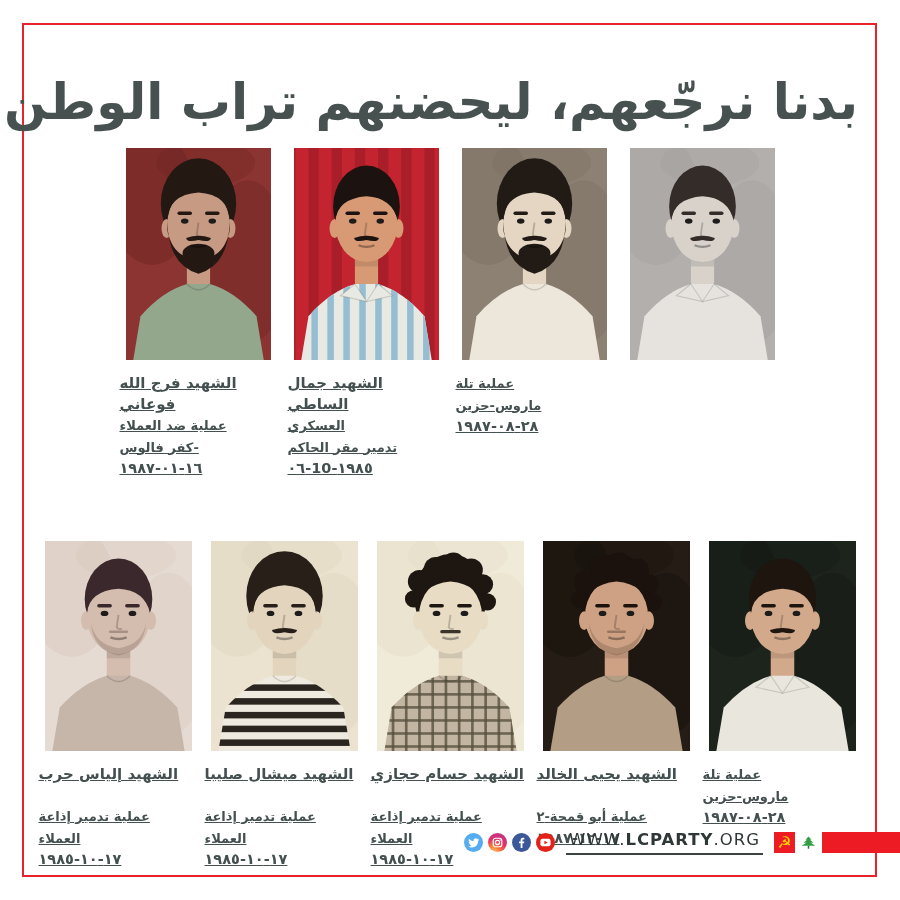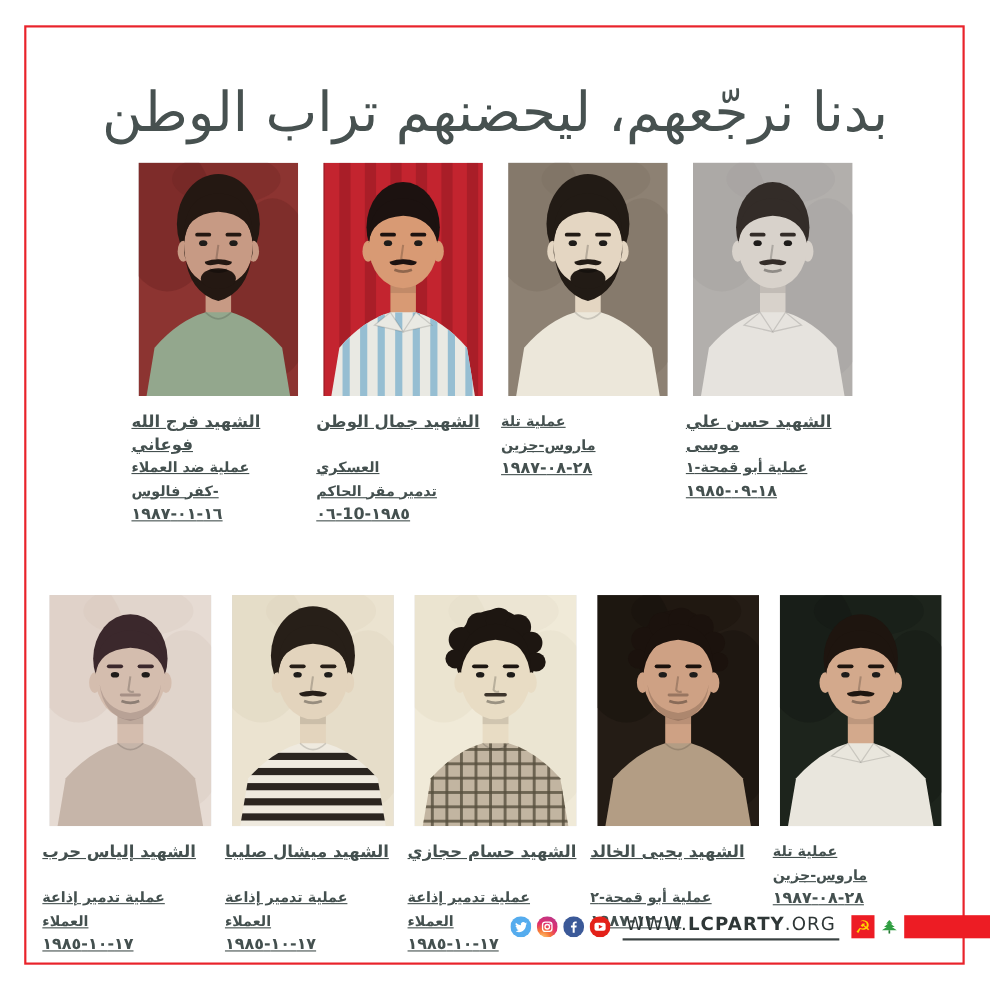--- a/index.html
+++ b/index.html
@@ -8,21 +8,21 @@
     font-family:"DejaVu Sans",sans-serif;overflow:hidden;
   }
   .frame{
     position:absolute;left:22px;top:23px;right:23px;bottom:23px;
     border:2.5px solid var(--frame_red,#e9232b);pointer-events:none;
   }
   .title{
     position:absolute;top:24px;left:42px;right:42px;height:88px;
     text-align:center;direction:rtl;
     color:var(--title_text,#475150);
-    font-size:50px;font-weight:normal;line-height:88px;white-space:nowrap;
+    font-size:50px;font-weight:bold;line-height:88px;white-space:nowrap;
   }
   .row{position:absolute;left:0;right:0;display:flex;justify-content:center;}
   .row.top{top:148px;gap:23px;}
   .row.bottom{top:505px;gap:19px;margin-top:36px;}
   .card{width:145px;flex:0 0 auto;}
   .row.bottom .card{width:147px;}
   .photo{width:100%;height:212px;background:#ddd;}
   .row.bottom .photo{height:210px;}
   .photo svg{width:100%;height:100%;display:block;}
   .caption{margin:13px -6px 0;text-align:left;direction:rtl;color:var(--caption_text,#44504f);text-decoration:underline;}
@@ -136,21 +136,21 @@
           <rect x="35.5" y="43.5" width="10" height="2.4" rx="1.2" fill="#1c1210"></rect>
           <rect x="54.5" y="43.5" width="10" height="2.4" rx="1.2" fill="#1c1210"></rect>
           <ellipse cx="40.5" cy="50" rx="2.6" ry="1.8" fill="#1e1c1a"></ellipse>
           <ellipse cx="59.5" cy="50" rx="2.6" ry="1.8" fill="#1e1c1a"></ellipse>
           <path d="M50,51 L48.8,59.5 Q50,61.5 52.2,60.5" fill="none" stroke="#00000033" stroke-width="1.3"></path>
           <path d="M41.5,61.5 Q50,58.5 58.5,61.5 Q58.5,64.8 50,63 Q41.5,64.8 41.5,61.5 Z" fill="#1c1210"></path>
           <path d="M44.5,66.5 Q50,68.8 55.5,66.5" fill="none" stroke="#00000055" stroke-width="1.6"></path>
         </svg>
       </div>
     <div class="caption">
-      <div class="name">الشهيد جمال الوطن</div>
+      <div class="name">الشهيد جمال الساطي</div>
       <div class="op">
           <div>العسكري</div>
           <div>تدمير مقر الحاكم</div>
         </div>
       <div class="date">٠٦-10-١٩٨٥</div>
     </div>
   </div>
 
   <div class="card">
     <div class="photo">
@@ -217,27 +217,20 @@
           <path d="M28.5,50 Q28,23 50,22 Q72,23 71.5,50 Q68,34 50,33 Q30,34.5 28.5,50 Z" fill="#332c28"></path>
           <rect x="35.5" y="43.5" width="10" height="2.4" rx="1.2" fill="#332c28"></rect>
           <rect x="54.5" y="43.5" width="10" height="2.4" rx="1.2" fill="#332c28"></rect>
           <ellipse cx="40.5" cy="50" rx="2.6" ry="1.8" fill="#1e1c1a"></ellipse>
           <ellipse cx="59.5" cy="50" rx="2.6" ry="1.8" fill="#1e1c1a"></ellipse>
           <path d="M50,51 L48.8,59.5 Q50,61.5 52.2,60.5" fill="none" stroke="#00000033" stroke-width="1.3"></path>
           <path d="M41.5,61.5 Q50,58.5 58.5,61.5 Q58.5,64.8 50,63 Q41.5,64.8 41.5,61.5 Z" fill="#332c28"></path>
           <path d="M44.5,66.5 Q50,68.8 55.5,66.5" fill="none" stroke="#00000055" stroke-width="1.6"></path>
         </svg>
       </div>
-    <div class="caption">
-      <div class="name">الشهيد حسن علي موسى</div>
-      <div class="op">
-          <div>عملية أبو قمحة-١</div>
-        </div>
-      <div class="date">١٨-٠٩-١٩٨٥</div>
-    </div>
   </div>
 </div>
 <div class="row bottom">
   <div class="card">
     <div class="photo">
         <svg viewBox="0 0 100 145" preserveAspectRatio="none" xmlns="http://www.w3.org/2000/svg">
           <rect width="100" height="145" fill="#e6dbd3"></rect>
           <ellipse cx="18" cy="34" rx="30" ry="46" fill="#d3c2b8" opacity="0.35"></ellipse>
           <ellipse cx="84" cy="78" rx="28" ry="56" fill="#d3c2b8" opacity="0.3"></ellipse>
           <ellipse cx="55" cy="10" rx="34" ry="16" fill="#d3c2b8" opacity="0.25"></ellipse>

